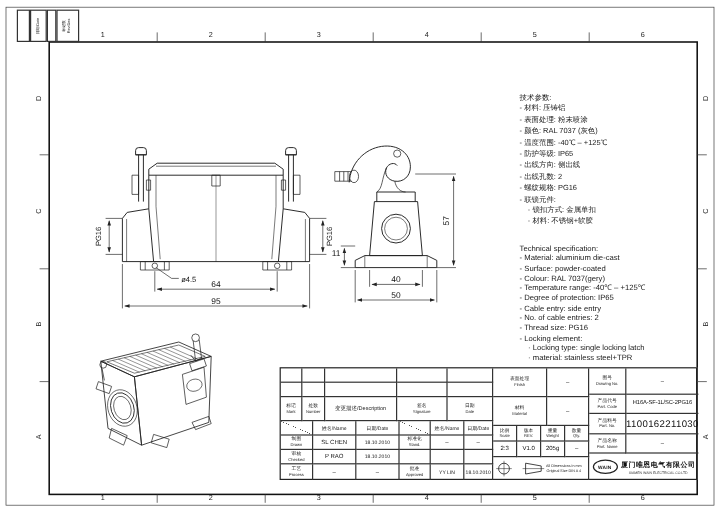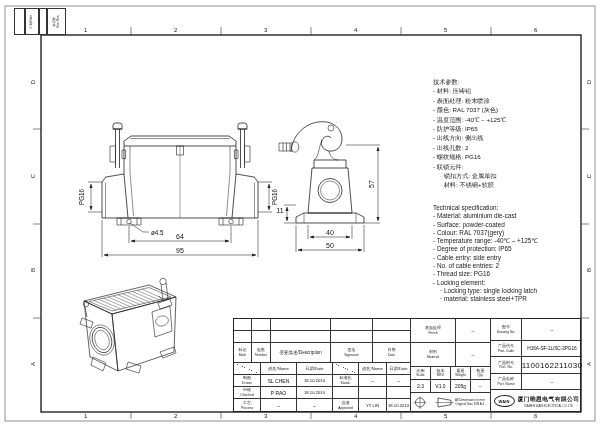--- a/index.html
+++ b/index.html
@@ -10,21 +10,21 @@
   .zn{position:absolute;font-size:6px;line-height:6px;color:#222}
   .zl{position:absolute;font-size:6px;line-height:6px;color:#222;transform:rotate(-90deg)}
   
   .ccell{position:absolute;border:0.5px solid #333;box-sizing:border-box;display:flex;align-items:center;justify-content:center;overflow:hidden}
   .crot{transform:rotate(-90deg);font-size:3.2px;line-height:3.6px;white-space:nowrap;text-align:center;color:#222}
   
   .spec{position:absolute;white-space:pre;color:#1a1a1a}
   .spec-cn div{font-size:6.2px;line-height:9.4px}
   .spec-en div{font-size:6.4px;line-height:8.3px}
   
-  #tb{position:absolute;left:233px;top:318px;width:348px;height:94px;border:1px solid #222;box-sizing:border-box;background:#fff}
+  #tb{position:absolute;left:233px;top:306px;width:348px;height:94px;border:1px solid #222;box-sizing:border-box;background:#fff}
   .c{position:absolute;border-right:0.5px solid #333;border-bottom:0.5px solid #333;box-sizing:border-box;
      display:flex;flex-direction:column;align-items:center;justify-content:center;overflow:hidden;text-align:center}
   .c.nr{border-right:none}
   .c.nb{border-bottom:none}
   .l2{font-size:4px;line-height:4.4px;color:#222;white-space:nowrap}
   .l2 i{display:block;font-style:normal}
   .l2 i:last-child{font-size:3.4px}
   .one{font-size:4.2px;color:#222;white-space:nowrap}
   .val{font-size:5px;color:#111;white-space:nowrap}
   .vsm{font-size:4.2px;color:#111;white-space:nowrap}

